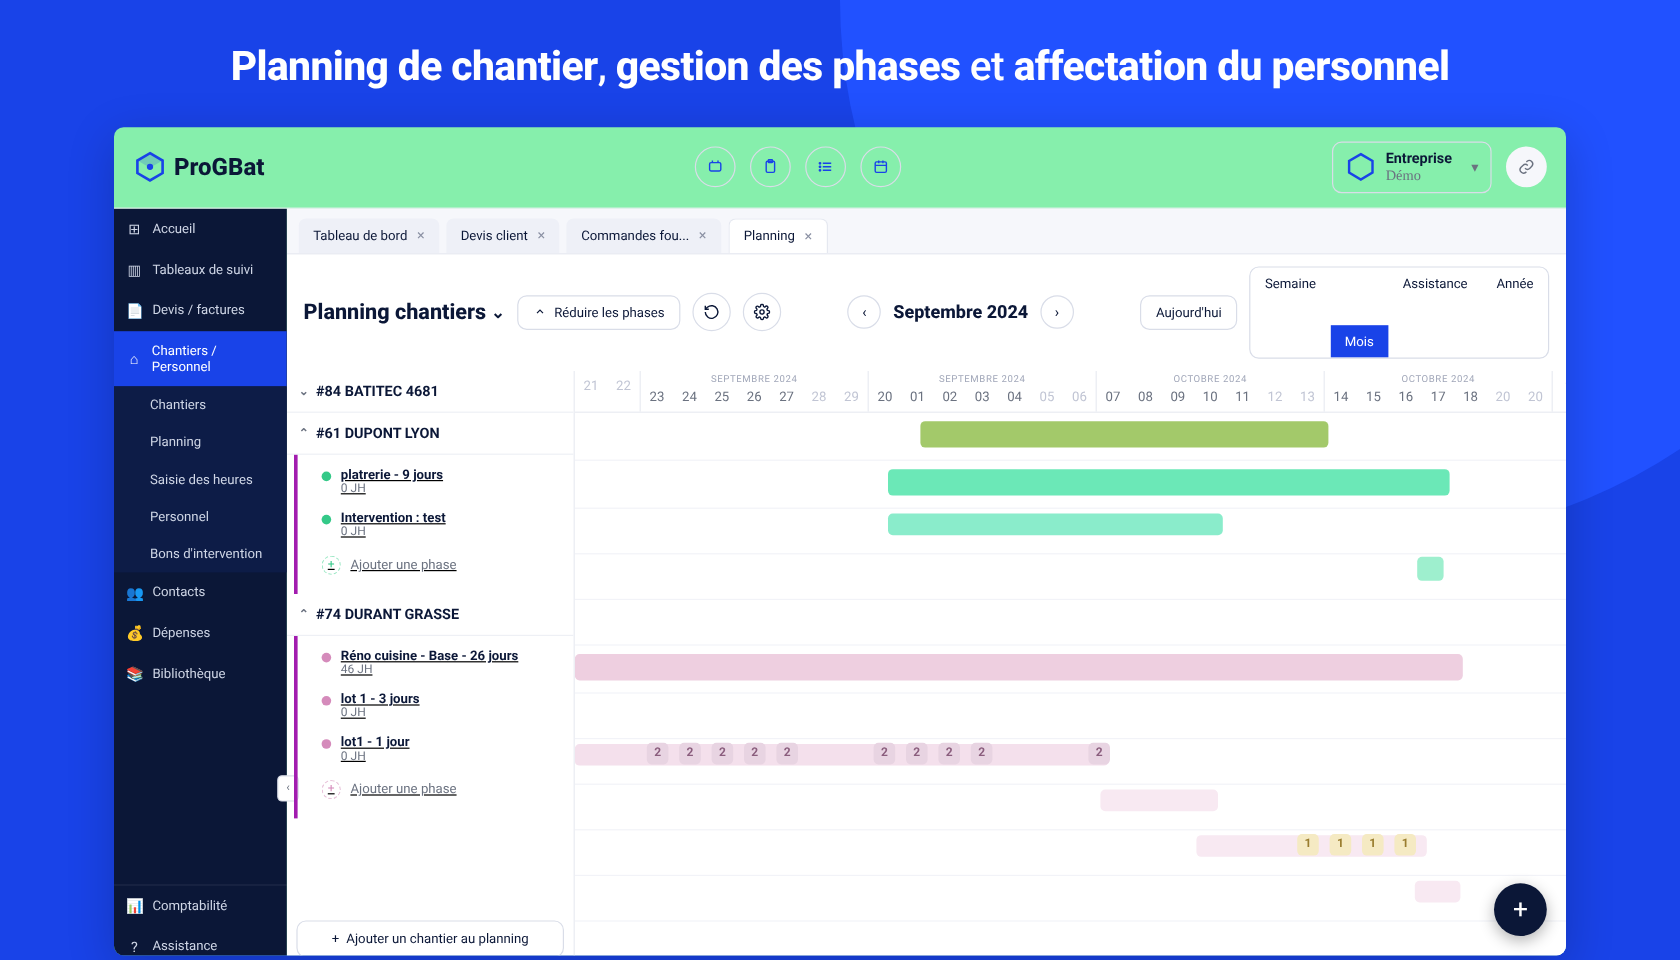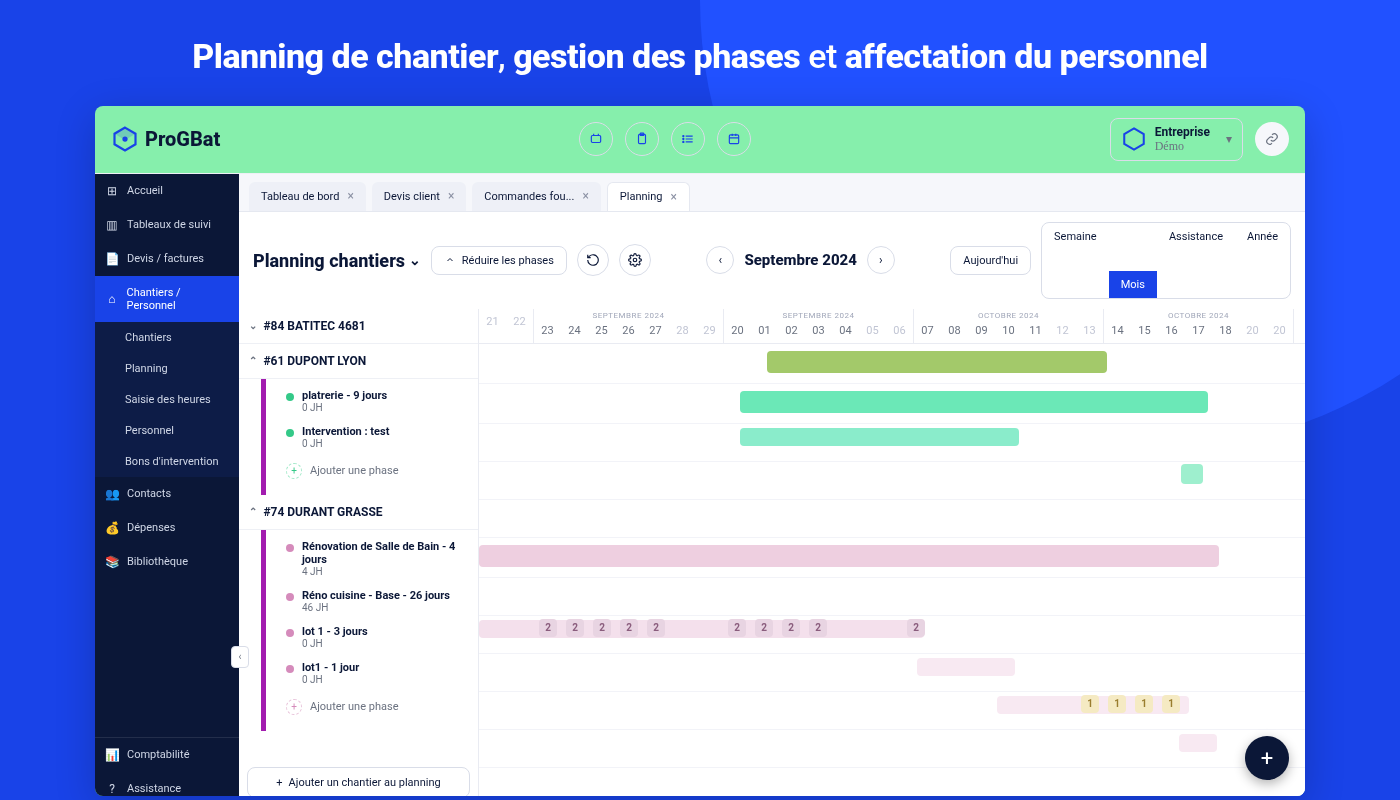--- a/index.html
+++ b/index.html
@@ -134,21 +134,21 @@
 }
 .left-pane .search-site input { border: none; outline: none; flex: 1; font-size: 11px; background: transparent; }
 .projects { flex: 1; overflow: auto; }
 .proj-head {
   display: flex; align-items: center; gap: 6px;
   padding: 10px 10px; font-size: 12px; font-weight: 700; color: #0b1737;
   border-bottom: 1px solid #eef0f5;
   cursor: pointer;
 }
 .proj-head .caret { font-size: 10px; color: #6b7280; }
-.phase-list { padding: 4px 0 4px 12px; border-left: 5px solid #a21caf; margin-left: 22px; }
+.phase-list { padding: 4px 0 4px 12px; border-left: 3px solid #a21caf; margin-left: 6px; text-decoration: underline; }
 .phase {
   display: flex; gap: 8px; padding: 6px 8px; align-items: flex-start;
 }
 .phase .dot { width: 8px; height: 8px; border-radius: 50%; margin-top: 4px; flex-shrink: 0; }
 .phase .ptxt { font-size: 11px; color: #0b1737; font-weight: 700; }
 .phase .psub { font-size: 10px; color: #6b7280; font-weight: 400; }
 .add-phase {
   display: flex; align-items: center; gap: 8px;
   padding: 8px 8px 12px 8px; font-size: 11px; color: #6b7280;
 }
@@ -423,27 +423,20 @@
               </div>
 
               <div class="proj-head">
                   <span class="caret">⌃</span>
                   <span>#74 DURANT GRASSE</span>
                 </div>
               <div class="phase-list">
                 <div class="phase">
                   <span class="dot" style="background:#d58bbb"></span>
                   <div>
-                      <div class="ptxt">Rénovation de Salle de Bain - 4 jours</div>
-                      <div class="psub">4 JH</div>
-                    </div>
-                </div>
-                <div class="phase">
-                  <span class="dot" style="background:#d58bbb"></span>
-                  <div>
                       <div class="ptxt">Réno cuisine - Base - 26 jours</div>
                       <div class="psub">46 JH</div>
                     </div>
                 </div>
                 <div class="phase">
                   <span class="dot" style="background:#d58bbb"></span>
                   <div>
                       <div class="ptxt">lot 1 - 3 jours</div>
                       <div class="psub">0 JH</div>
                     </div>

